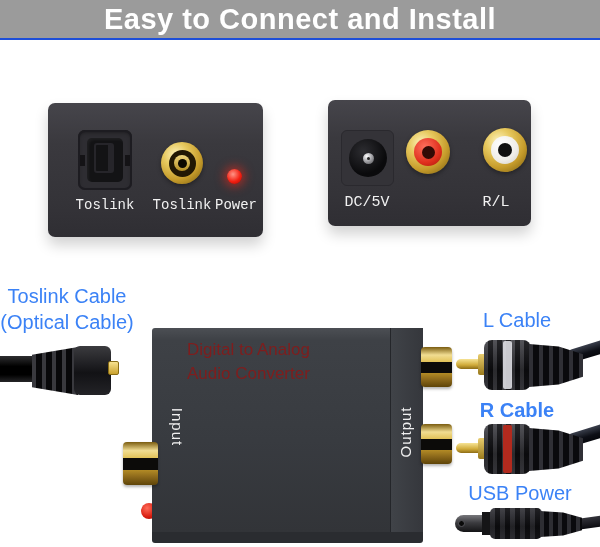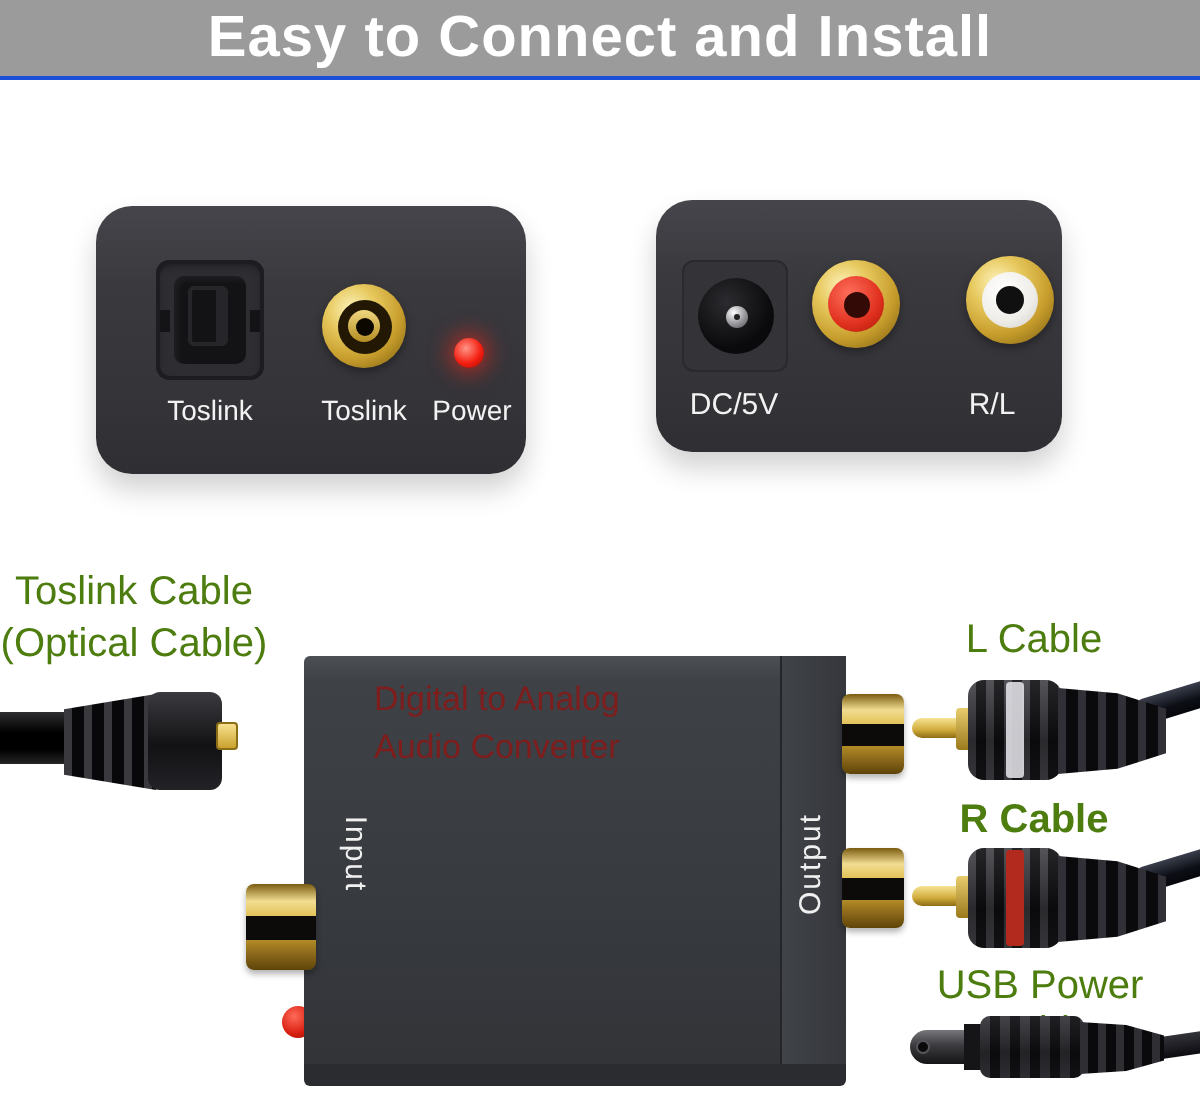--- a/index.html
+++ b/index.html
@@ -7,23 +7,23 @@
   body { font-family:"Liberation Sans", sans-serif; }
   .stage { position:relative; width:600px; height:547px; background:#ffffff; overflow:hidden; }
 
   
   .banner { position:absolute; left:0; top:0; width:600px; height:40px;
     background:#9b9b9b; display:flex; align-items:center; justify-content:center;
     border-bottom:2px solid #1d4ed8; }
   .banner-title { color:#ffffff; font-size:29px; font-weight:bold; letter-spacing:.5px; }
 
   
-  .panel { position:absolute; border-radius:18px;
+  .panel { position:absolute; border-radius:7px;
     background:linear-gradient(180deg,#46454b 0%,#3a393e 30%,#343338 75%,#2f2e33 100%);
-    box-shadow:0 8px 14px rgba(0,0,0,.18); }
+    box-shadow:0 8px 14px rgba(0,0,0,.18);font-family:Liberation Mono, monospace; }
   .panel.p-left  { left:48px;  top:103px; width:215px; height:134px; }
   .panel.p-right { left:328px; top:100px; width:203px; height:126px; }
   .panel-label { position:absolute; width:90px; text-align:center; color:#f2f2f2;
     font-size:14px; }
   .panel.p-right .panel-label { font-size:15px; }
 
   
   .tos-port { position:absolute; left:30px; top:27px; width:54px; height:60px;
     background:#2e2d32; border-radius:7px; box-shadow:inset 0 0 0 2px #1d1c21, inset 0 2px 4px rgba(0,0,0,.5); }
   .tos-inner { position:absolute; left:9px; top:8px; width:36px; height:44px;
@@ -51,21 +51,21 @@
     background:#343338; border:1px solid #2a292e; border-radius:6px; }
   .dc-circle { position:absolute; left:7px; top:8px; width:38px; height:38px; border-radius:50%;
     background:radial-gradient(circle at 38% 32%, #2c2c30 0%, #0a0a0c 65%);
     display:flex; align-items:center; justify-content:center; }
   .dc-pin { width:11px; height:11px; border-radius:50%;
     background:radial-gradient(circle at 35% 30%, #ffffff 0%, #a8a8ac 45%, #4c4c50 100%);
     display:flex; align-items:center; justify-content:center; }
   .dc-pin-hole { width:3px; height:3px; border-radius:50%; background:#222; }
 
   
-  .callout { position:absolute; text-align:center; color:#4d7c0f; font-size:20px; }
+  .callout { position:absolute; text-align:center; color:#3b82f6; font-size:20px; }
 
   
   .tosc { position:absolute; left:0; top:344px; width:120px; height:54px; }
   .tosc-cable { position:absolute; left:0; top:12px; width:38px; height:26px;
     background:linear-gradient(180deg,#2e2e30 0%,#000 40%,#000 72%,#252527 100%); }
   .tosc-relief { position:absolute; left:32px; top:3px; width:46px; height:48px;
     background:repeating-linear-gradient(90deg,#39393e 0 4px,#08080a 4px 10px);
     clip-path:polygon(0 16%, 100% 0, 100% 100%, 0 84%); }
   .tosc-body { position:absolute; left:74px; top:2px; width:37px; height:49px;
     background:linear-gradient(180deg,#3b3b3f 0%,#121215 55%,#232327 100%); border-radius:6px; }

